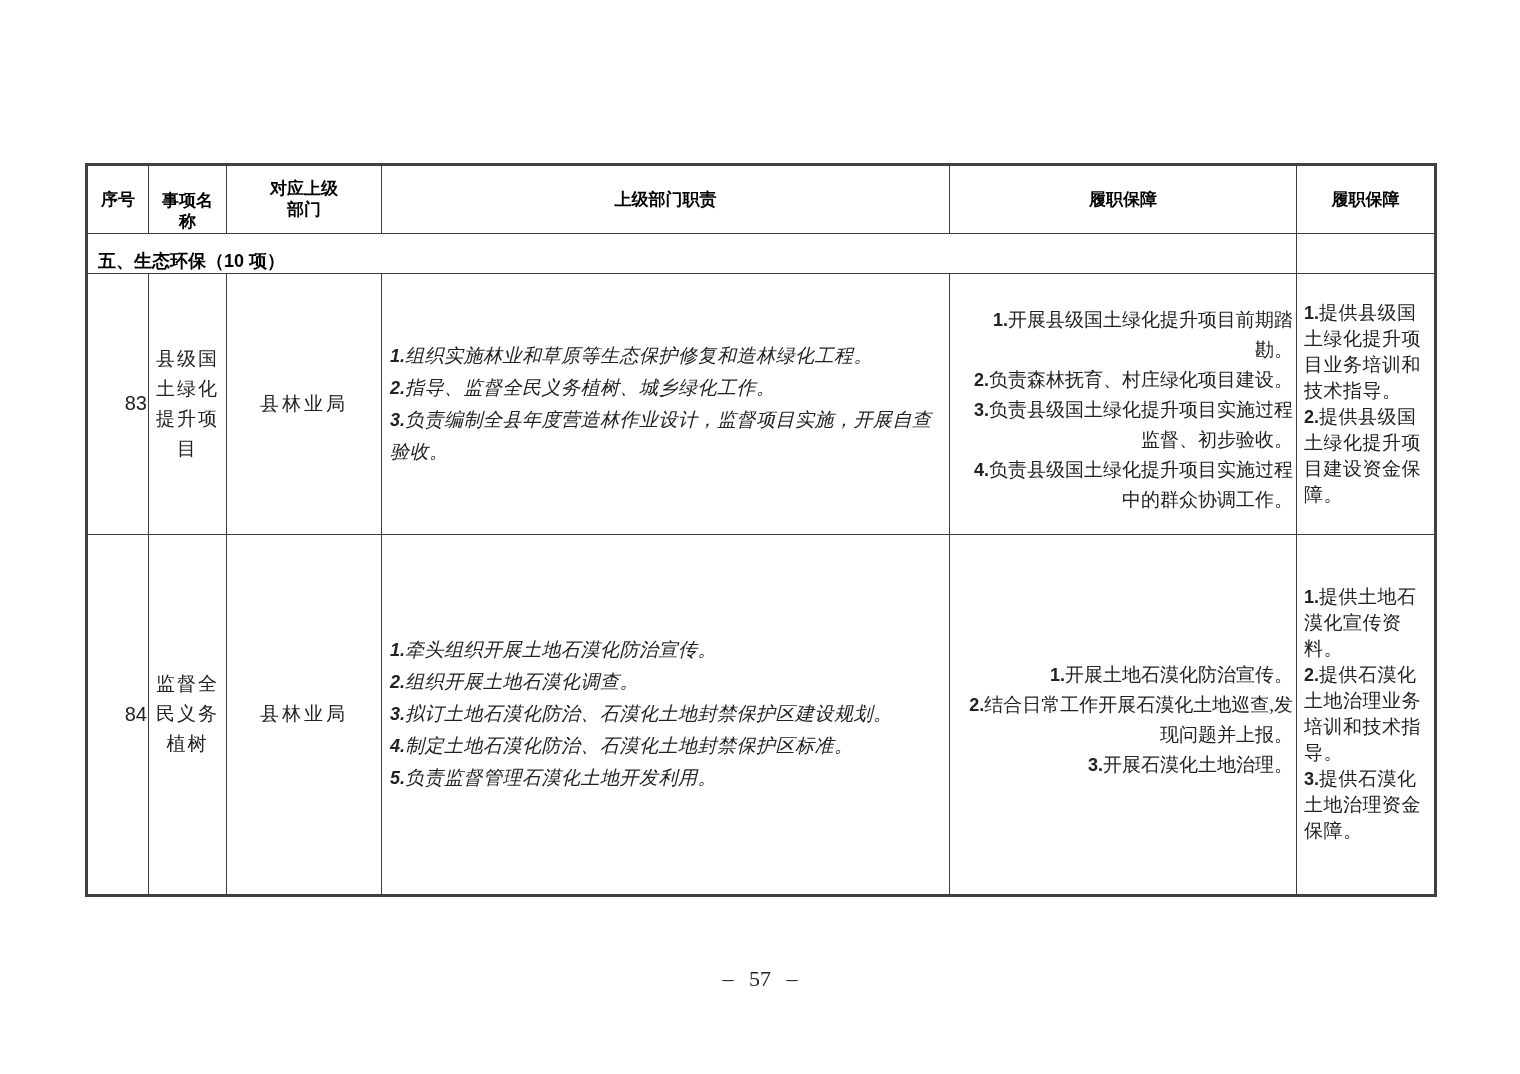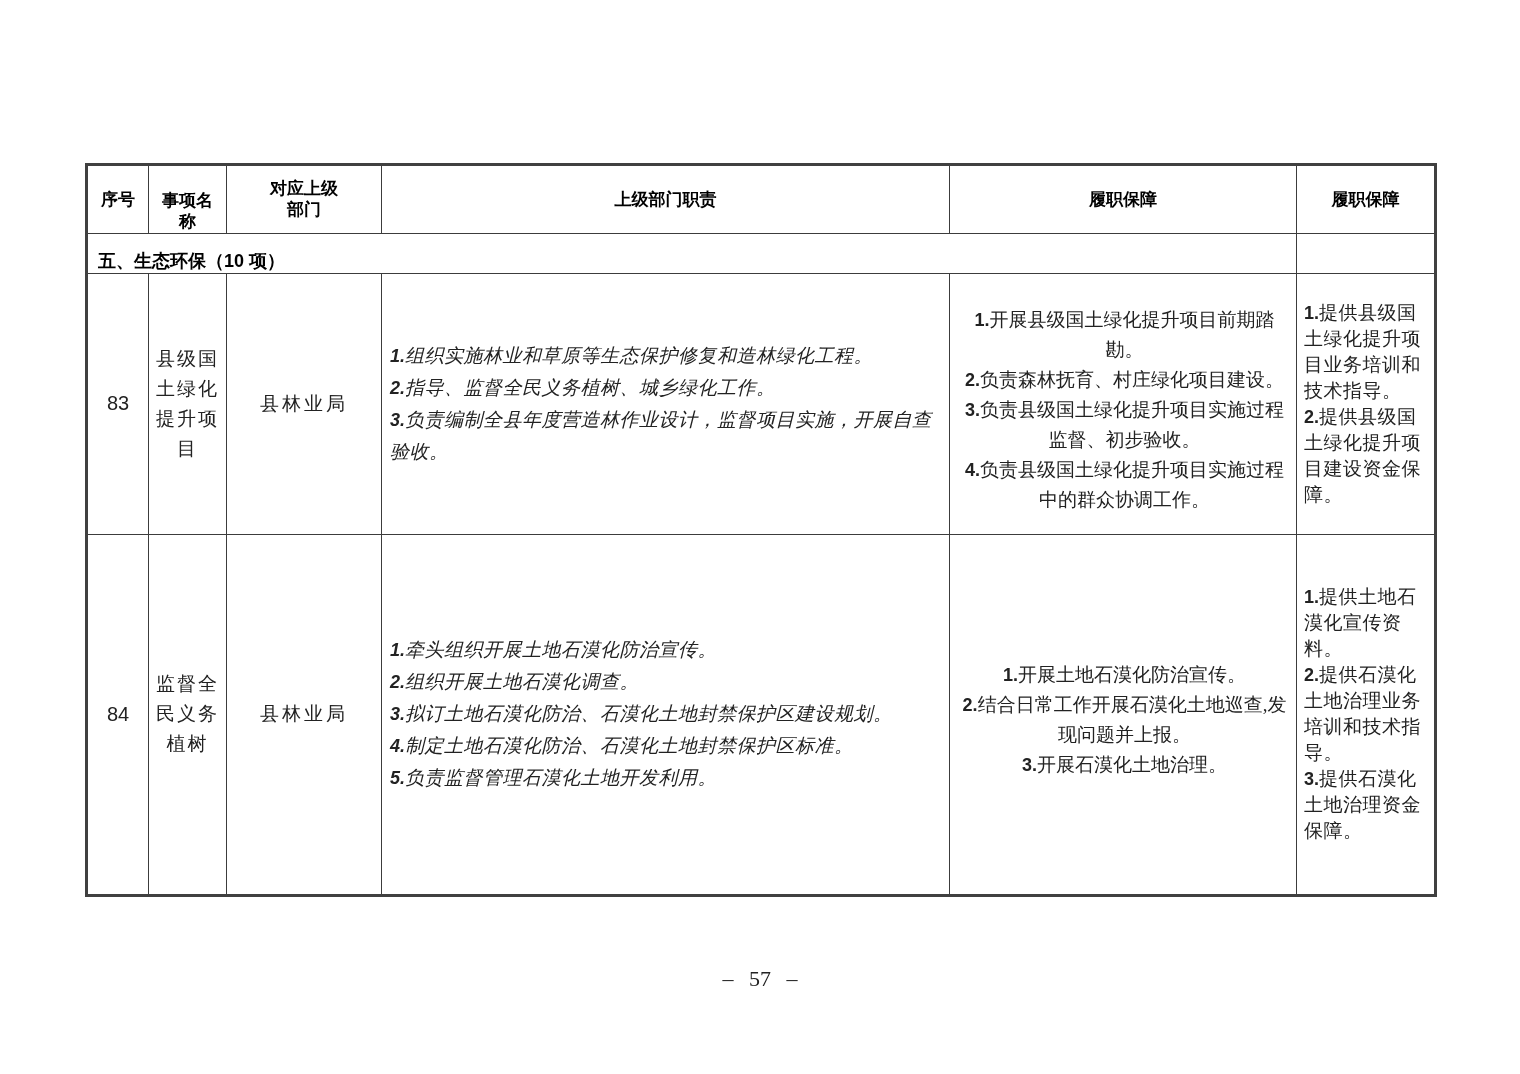--- a/index.html
+++ b/index.html
@@ -30,35 +30,35 @@
   .resp-table thead th.col3 .hwrap{max-width:80px;}
   
   tr.section-row{height:40px;}
   tr.section-row td.section-title{
     font-family:"Liberation Sans", sans-serif;font-weight:bold;
     font-size:18px;text-align:left;padding:15px 0 0 10px;color:#000;
   }
   
   td.c-seq{
     font-family:"Liberation Sans", sans-serif;font-size:20px;
-    text-align:center;color:#222;
+    text-align:right;color:#222;
   }
   td.c-name{
     font-size:19px;text-align:center;letter-spacing:2px;
     line-height:30px;padding:0 6px;color:#222;
   }
   td.c-dept{
     font-size:19px;text-align:center;letter-spacing:3px;color:#222;
   }
   td.c-duty{
     font-size:19px;line-height:31px;text-align:left;
     padding:4px 8px;letter-spacing:0.5px;color:#222;font-style:italic;
   }
   td.c-town{
-    font-size:19px;line-height:30px;text-align:center;
+    font-size:19px;line-height:30px;text-align:right;
     padding:16px 3px 4px 6px;letter-spacing:0;color:#222;
   }
   td.c-guar{
     font-size:19px;line-height:26px;text-align:left;
     padding:4px 5px 4px 7px;letter-spacing:0.5px;color:#222;margin-left:48px;
   }
   .item{margin:0;}
   .item .n{
     font-family:"Liberation Sans", sans-serif;font-weight:bold;
     font-size:18px;letter-spacing:0;

